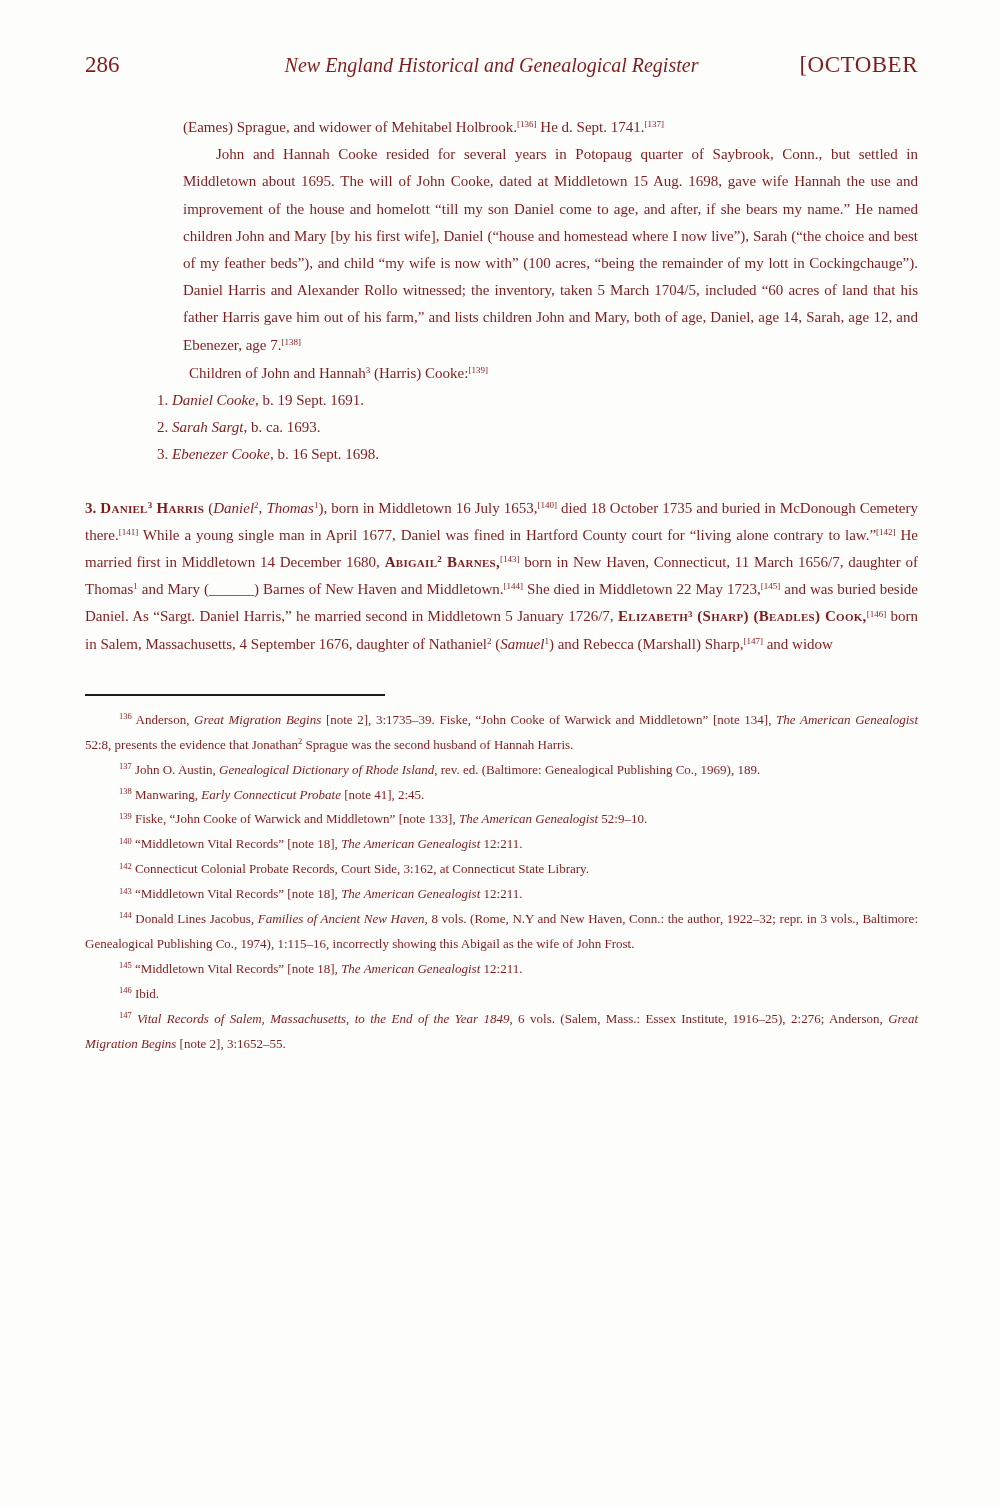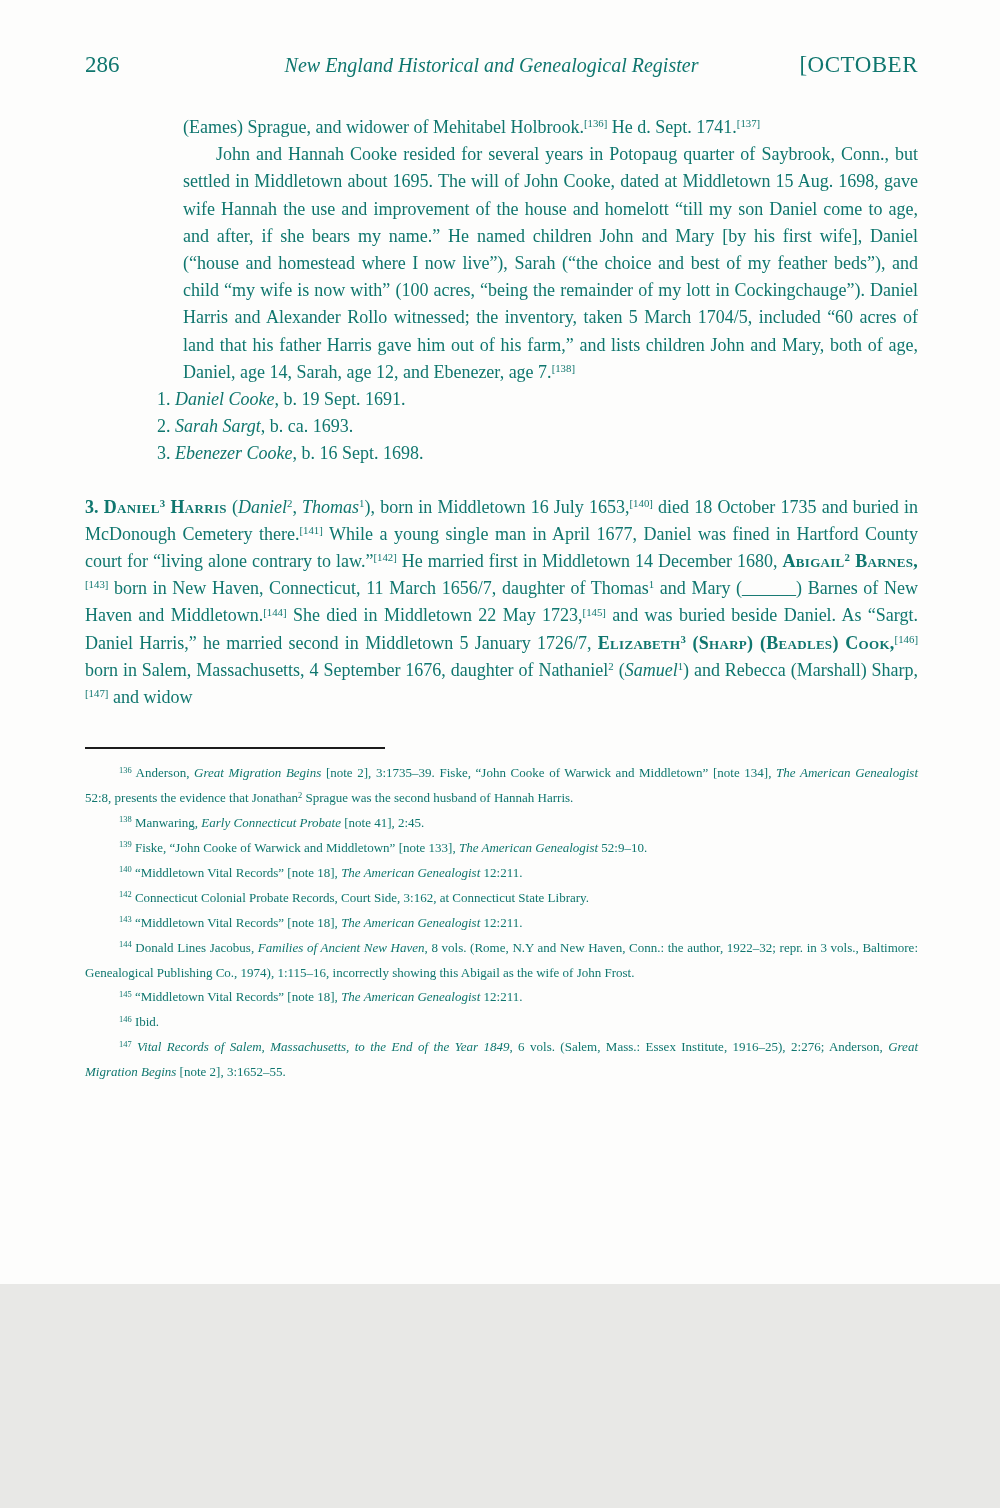--- a/index.html
+++ b/index.html
@@ -1,42 +1,42 @@
 <!DOCTYPE html>
 <html><head>
 <meta charset="utf-8">
 <style>
   html, body { margin: 0; padding: 0; background: #e8e8e6; }
   .page {
     position: relative;
     width: 1000px;
-    height: 1284px;
+    height: 1508px;
     margin: 0 auto;
     background: #fdfdfc;
-    color: #0f766e;
+    color: #7f1d1d;
     font-family: "Liberation Serif", "DejaVu Serif", serif;
     box-sizing: border-box;
     padding: 52px 82px 0 85px;
     overflow: hidden;
   }
   
   .running-head {
     display: grid;
     grid-template-columns: 120px 1fr 140px;
     align-items: baseline;
     margin-bottom: 36px;
     font-size: 23px;
   }
   .pageno { text-align: left; }
   .head-title { text-align: center; font-style: italic; font-size: 20px; white-space: nowrap; }
   .head-issue { text-align: right; letter-spacing: 0.5px; }
 
   
   .para {
-    font-size: 18px;
+    font-size: 15px;
     line-height: 27.2px;
     margin: 0;
   }
   .justify { text-align: justify; }
   .block { margin-left: 98px; }
   .ti { text-indent: 33px; }
   .children-head { margin-left: 104px; margin-top: 1px; }
   .child-item { margin-left: 72px; }
   .section { margin-top: 26px; }
 
@@ -76,30 +76,32 @@
   <div class="running-head">
     <span class="pageno">286</span>
     <span class="head-title">New England Historical and Genealogical Register</span>
     <span class="head-issue">[OCTOBER</span>
   </div>
 
   <div class="para block justify"><span class="run run-n">(Eames) Sprague, and widower of Mehitabel Holbrook.</span><sup class="run run-fn">[136]</sup><span class="run run-n"> He d. Sept. 1741.</span><sup class="run run-fn">[137]</sup></div>
 
   <div class="para block justify ti"><span class="run run-n">John and Hannah Cooke resided for several years in Potopaug quarter of Saybrook, Conn., but settled in Middletown about 1695. The will of John Cooke, dated at Middletown 15 Aug. 1698, gave wife Hannah the use and improvement of the house and homelott “till my son Daniel come to age, and after, if she bears my name.” He named children John and Mary [by his first wife], Daniel (“house and homestead where I now live”), Sarah (“the choice and best of my feather beds”), and child “my wife is now with” (100 acres, “being the remainder of my lott in Cockingchauge”). Daniel Harris and Alexander Rollo witnessed; the inventory, taken 5 March 1704/5, included “60 acres of land that his father Harris gave him out of his farm,” and lists children John and Mary, both of age, Daniel, age 14, Sarah, age 12, and Ebenezer, age 7.</span><sup class="run run-fn">[138]</sup></div>
 
+  <div class="para children-head"><span class="run run-n">Children of John and Hannah</span><sup class="run run-sup">3</sup><span class="run run-n"> (Harris) Cooke:</span><sup class="run run-fn">[139]</sup></div>
 
   <div class="para child-item"><span class="run run-n">1. </span><span class="run run-i">Daniel Cooke</span><span class="run run-n">, b. 19 Sept. 1691.</span></div>
   <div class="para child-item"><span class="run run-n">2. </span><span class="run run-i">Sarah Sargt</span><span class="run run-n">, b. ca. 1693.</span></div>
   <div class="para child-item"><span class="run run-n">3. </span><span class="run run-i">Ebenezer Cooke</span><span class="run run-n">, b. 16 Sept. 1698.</span></div>
 
   <div class="para section justify"><span class="run run-b">3. </span><span class="run run-sc">Daniel</span><sup class="run run-supb">3</sup><span class="run run-sc"> Harris</span><span class="run run-n"> (</span><span class="run run-i">Daniel</span><sup class="run run-sup">2</sup><span class="run run-n">, </span><span class="run run-i">Thomas</span><sup class="run run-sup">1</sup><span class="run run-n">), born in Middletown 16 July 1653,</span><sup class="run run-fn">[140]</sup><span class="run run-n"> died 18 October 1735 and buried in McDonough Cemetery there.</span><sup class="run run-fn">[141]</sup><span class="run run-n"> While a young single man in April 1677, Daniel was fined in Hartford County court for “living alone contrary to law.”</span><sup class="run run-fn">[142]</sup><span class="run run-n"> He married first in Middletown 14 December 1680, </span><span class="run run-sc">Abigail</span><sup class="run run-supb">2</sup><span class="run run-sc"> Barnes,</span><sup class="run run-fn">[143]</sup><span class="run run-n"> born in New Haven, Connecticut, 11 March 1656/7, daughter of Thomas</span><sup class="run run-sup">1</sup><span class="run run-n"> and Mary (______) Barnes of New Haven and Middletown.</span><sup class="run run-fn">[144]</sup><span class="run run-n"> She died in Middletown 22 May 1723,</span><sup class="run run-fn">[145]</sup><span class="run run-n"> and was buried beside Daniel. As “Sargt. Daniel Harris,” he married second in Middletown 5 January 1726/7, </span><span class="run run-sc">Elizabeth</span><sup class="run run-supb">3</sup><span class="run run-sc"> (Sharp) (Beadles) Cook,</span><sup class="run run-fn">[146]</sup><span class="run run-n"> born in Salem, Massachusetts, 4 September 1676, daughter of Nathaniel</span><sup class="run run-sup">2</sup><span class="run run-n"> (</span><span class="run run-i">Samuel</span><sup class="run run-sup">1</sup><span class="run run-n">) and Rebecca (Marshall) Sharp,</span><sup class="run run-fn">[147]</sup><span class="run run-n"> and widow</span></div>
 
   <div class="footnotes">
     <div class="fn-rule"></div>
     <div class="footnote justify"><sup class="run run-fnnum">136</sup><span class="run run-n"> Anderson, </span><span class="run run-i">Great Migration Begins</span><span class="run run-n"> [note 2], 3:1735–39. Fiske, “John Cooke of Warwick and Middletown” [note 134], </span><span class="run run-i">The American Genealogist</span><span class="run run-n"> 52:8, presents the evidence that Jonathan</span><sup class="run run-sup">2</sup><span class="run run-n"> Sprague was the second husband of Hannah Harris.</span></div>
+    <div class="footnote justify"><sup class="run run-fnnum">137</sup><span class="run run-n"> John O. Austin, </span><span class="run run-i">Genealogical Dictionary of Rhode Island</span><span class="run run-n">, rev. ed. (Baltimore: Genealogical Publishing Co., 1969), 189.</span></div>
     <div class="footnote justify"><sup class="run run-fnnum">138</sup><span class="run run-n"> Manwaring, </span><span class="run run-i">Early Connecticut Probate</span><span class="run run-n"> [note 41], 2:45.</span></div>
     <div class="footnote justify"><sup class="run run-fnnum">139</sup><span class="run run-n"> Fiske, “John Cooke of Warwick and Middletown” [note 133], </span><span class="run run-i">The American Genealogist</span><span class="run run-n"> 52:9–10.</span></div>
     <div class="footnote justify"><sup class="run run-fnnum">140</sup><span class="run run-n"> “Middletown Vital Records” [note 18], </span><span class="run run-i">The American Genealogist</span><span class="run run-n"> 12:211.</span></div>
     <div class="footnote justify"><sup class="run run-fnnum">142</sup><span class="run run-n"> Connecticut Colonial Probate Records, Court Side, 3:162, at Connecticut State Library.</span></div>
     <div class="footnote justify"><sup class="run run-fnnum">143</sup><span class="run run-n"> “Middletown Vital Records” [note 18], </span><span class="run run-i">The American Genealogist</span><span class="run run-n"> 12:211.</span></div>
     <div class="footnote justify"><sup class="run run-fnnum">144</sup><span class="run run-n"> Donald Lines Jacobus, </span><span class="run run-i">Families of Ancient New Haven</span><span class="run run-n">, 8 vols. (Rome, N.Y and New Haven, Conn.: the author, 1922–32; repr. in 3 vols., Baltimore: Genealogical Publishing Co., 1974), 1:115–16, incorrectly showing this Abigail as the wife of John Frost.</span></div>
     <div class="footnote justify"><sup class="run run-fnnum">145</sup><span class="run run-n"> “Middletown Vital Records” [note 18], </span><span class="run run-i">The American Genealogist</span><span class="run run-n"> 12:211.</span></div>
     <div class="footnote justify"><sup class="run run-fnnum">146</sup><span class="run run-n"> Ibid.</span></div>
     <div class="footnote justify"><sup class="run run-fnnum">147</sup><span class="run run-n"> </span><span class="run run-i">Vital Records of Salem, Massachusetts, to the End of the Year 1849</span><span class="run run-n">, 6 vols. (Salem, Mass.: Essex Institute, 1916–25), 2:276; Anderson, </span><span class="run run-i">Great Migration Begins</span><span class="run run-n"> [note 2], 3:1652–55.</span></div>
   </div>

